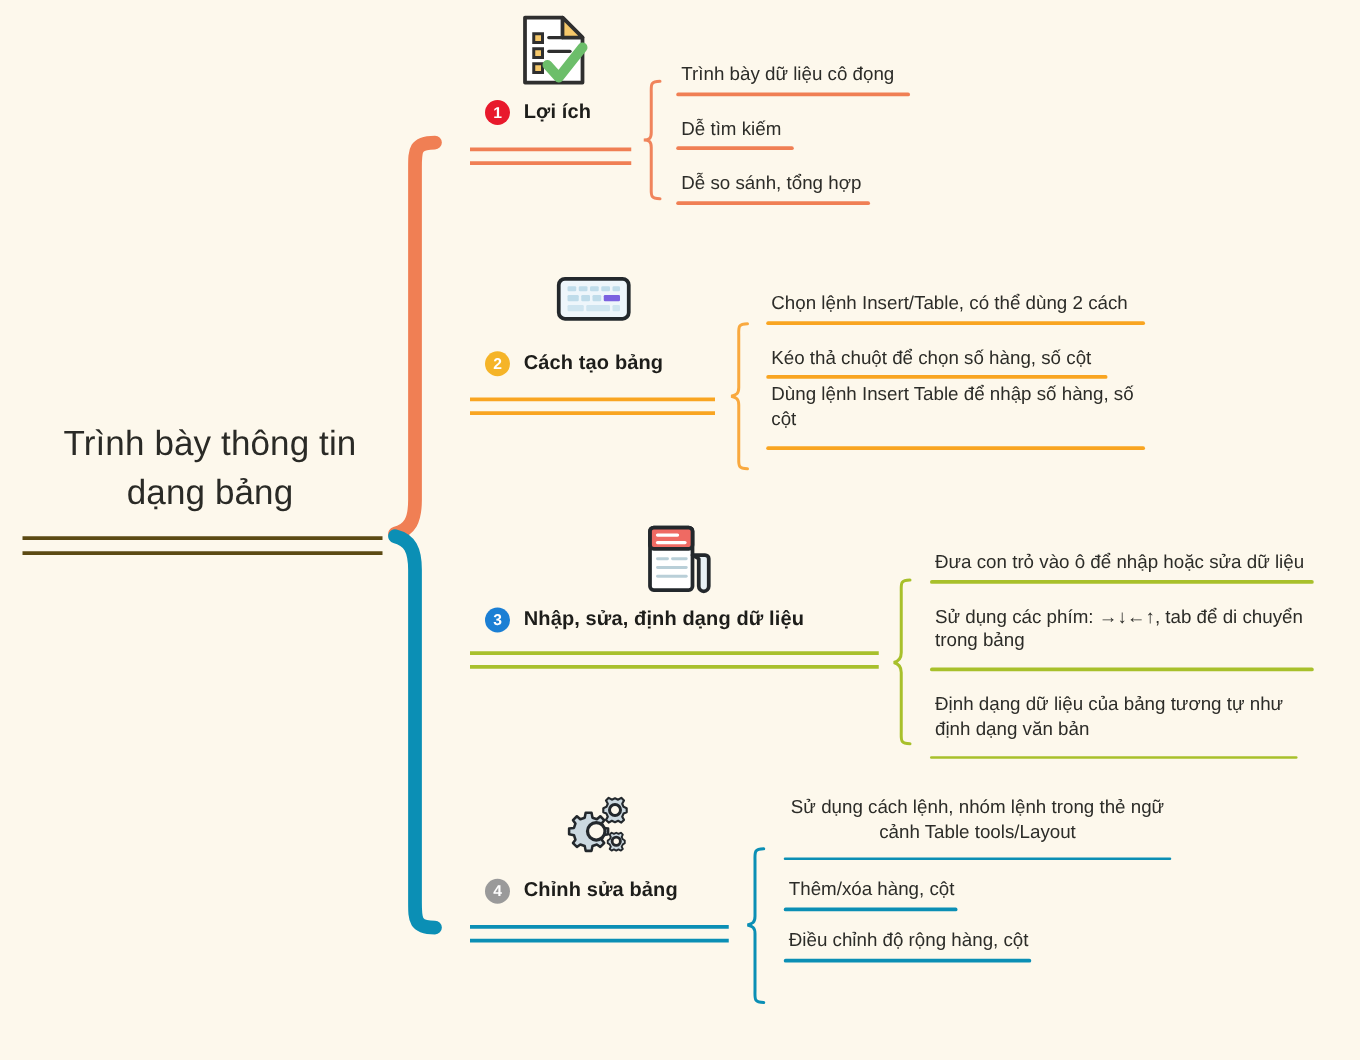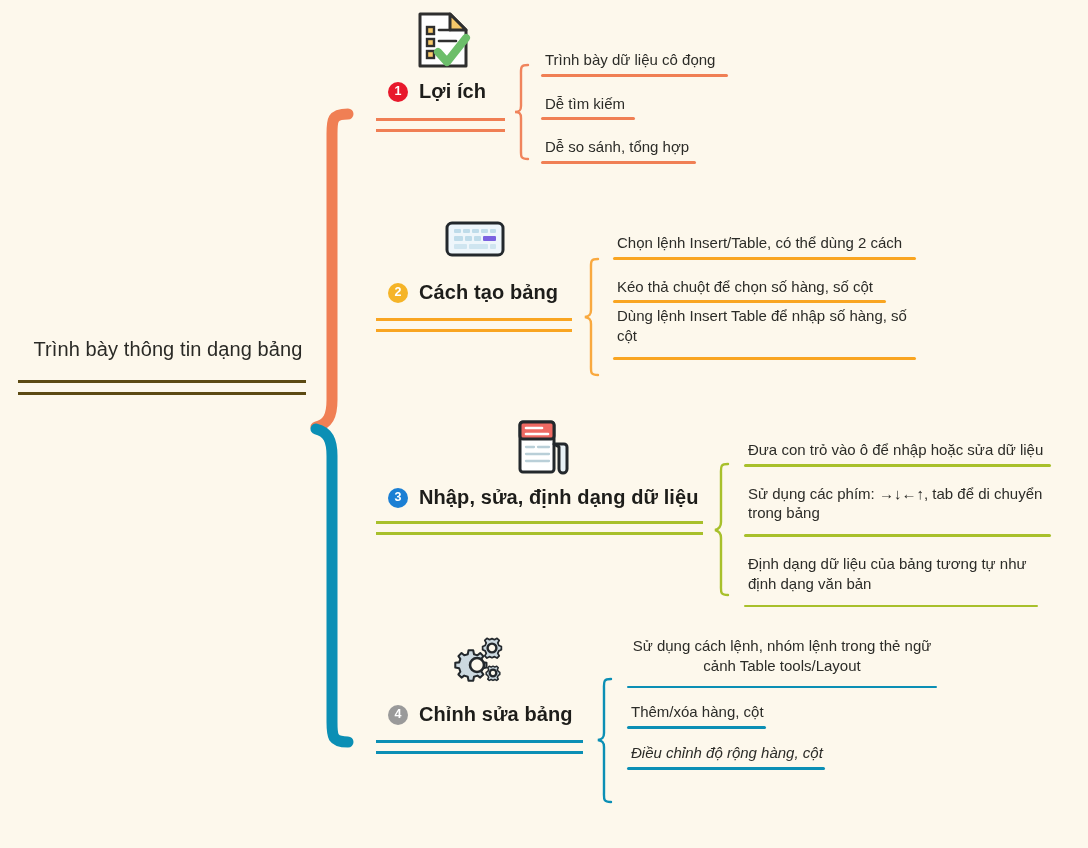--- a/index.html
+++ b/index.html
@@ -17,21 +17,21 @@
     overflow:hidden;
   }
   .abs{position:absolute;}
 
   
   #root-node{
     left:18px; top:336px; width:300px;
     text-align:center;
   }
   #root-title{
-    font-size:20px;
+    font-size:28px;
     color:#2a2a26;
     line-height:1.38;
     letter-spacing:.1px;
   }
   #root-underline{
     margin-top:16px;
     width:288px;
     height:9px;
     border-top:3px solid #5c4a13;
     border-bottom:3px solid #5c4a13;
@@ -47,21 +47,21 @@
     white-space:nowrap;
   }
   .badge{
     width:20px;height:20px;border-radius:50%;
     display:inline-flex;align-items:center;justify-content:center;
     color:#fff;font-size:12.5px;font-weight:bold;
     margin-right:11px;flex:0 0 auto;
     line-height:1;
   }
   .branch-title{
-    font-size:20px;font-weight:bold;color:#1d1d1a;
+    font-size:16px;font-weight:bold;color:#1d1d1a;
     letter-spacing:.1px;
   }
   .branch-underline{
     position:absolute;
     height:8px;
   }
 
   
   .sub-list{position:absolute;}
   .sub-item{position:relative;}
@@ -273,20 +273,20 @@
 
     <div class="sub-list" style="left:627px;top:636px;width:330px;">
       <div class="sub-item" style="margin-bottom:14px;text-align:center;">
         <div class="sub-text" style="max-width:302px;">Sử dụng cách lệnh, nhóm lệnh trong thẻ ngữ cảnh Table tools/Layout</div>
         <div class="sub-rule" style="width:310px;background:#0b8fb5;margin-top:6px;"></div>
       </div>
       <div class="sub-item" style="margin-bottom:14px;">
         <div class="sub-text">Thêm/xóa hàng, cột</div>
         <div class="sub-rule" style="width:139px;background:#0b8fb5;"></div>
       </div>
-      <div class="sub-item" style="margin-bottom:14px;font-style:italic;">
+      <div class="sub-item" style="margin-bottom:14px;">
         <div class="sub-text">Điều chỉnh độ rộng hàng, cột</div>
         <div class="sub-rule" style="width:198px;background:#0b8fb5;"></div>
       </div>
     </div>
   </div>
 
 </div>
 
 </body></html>

